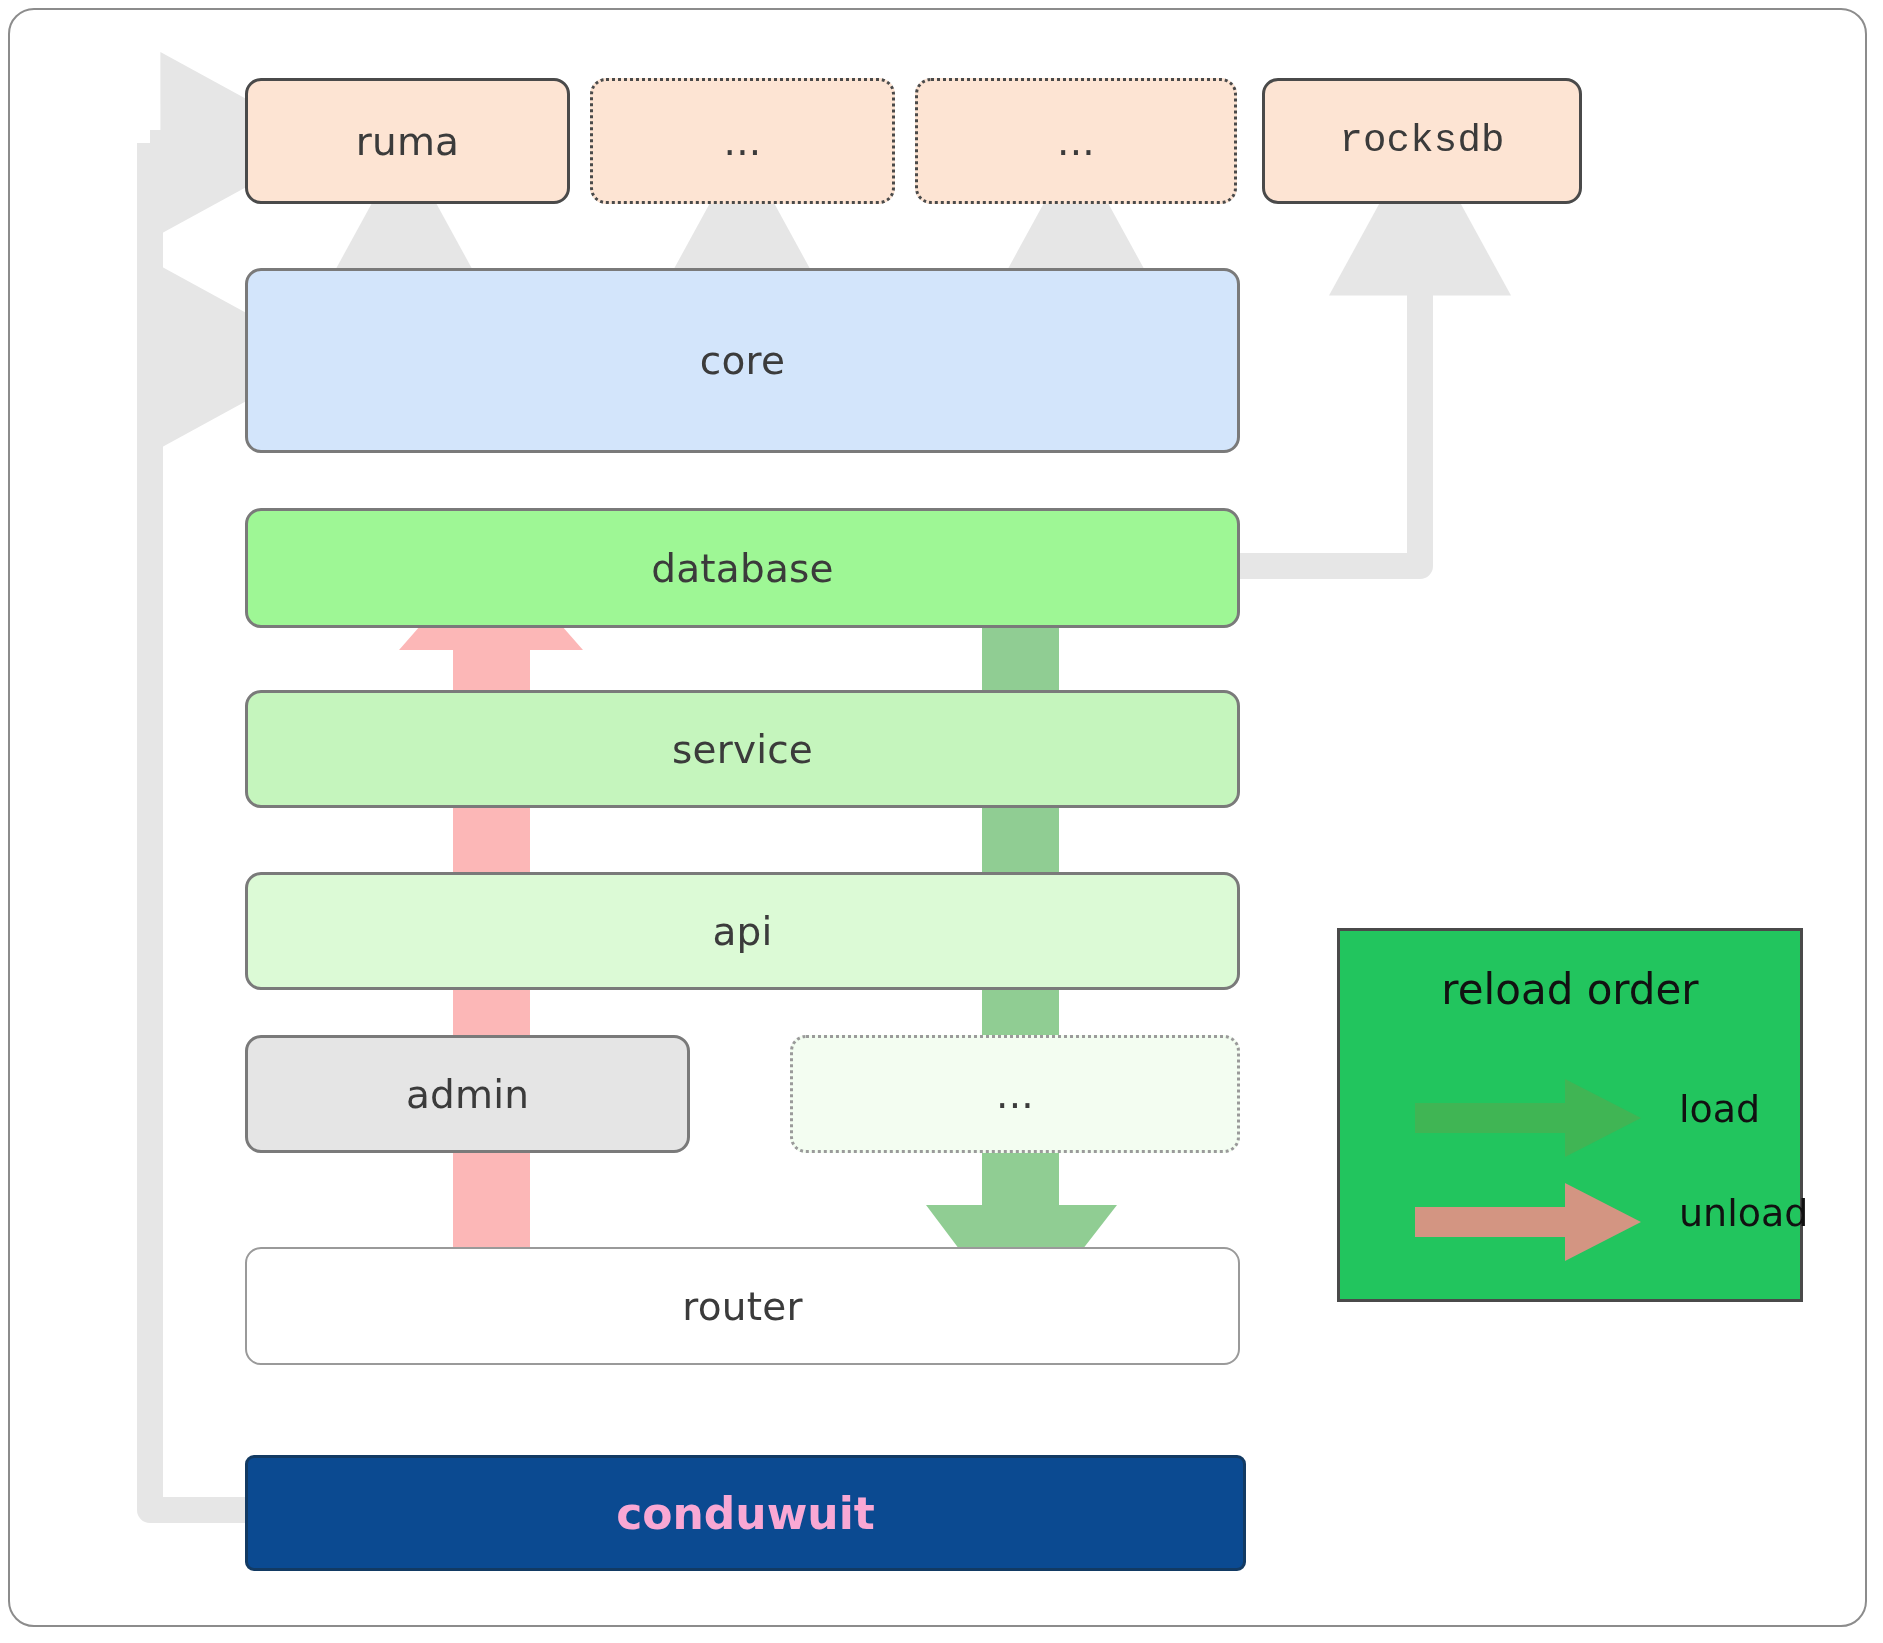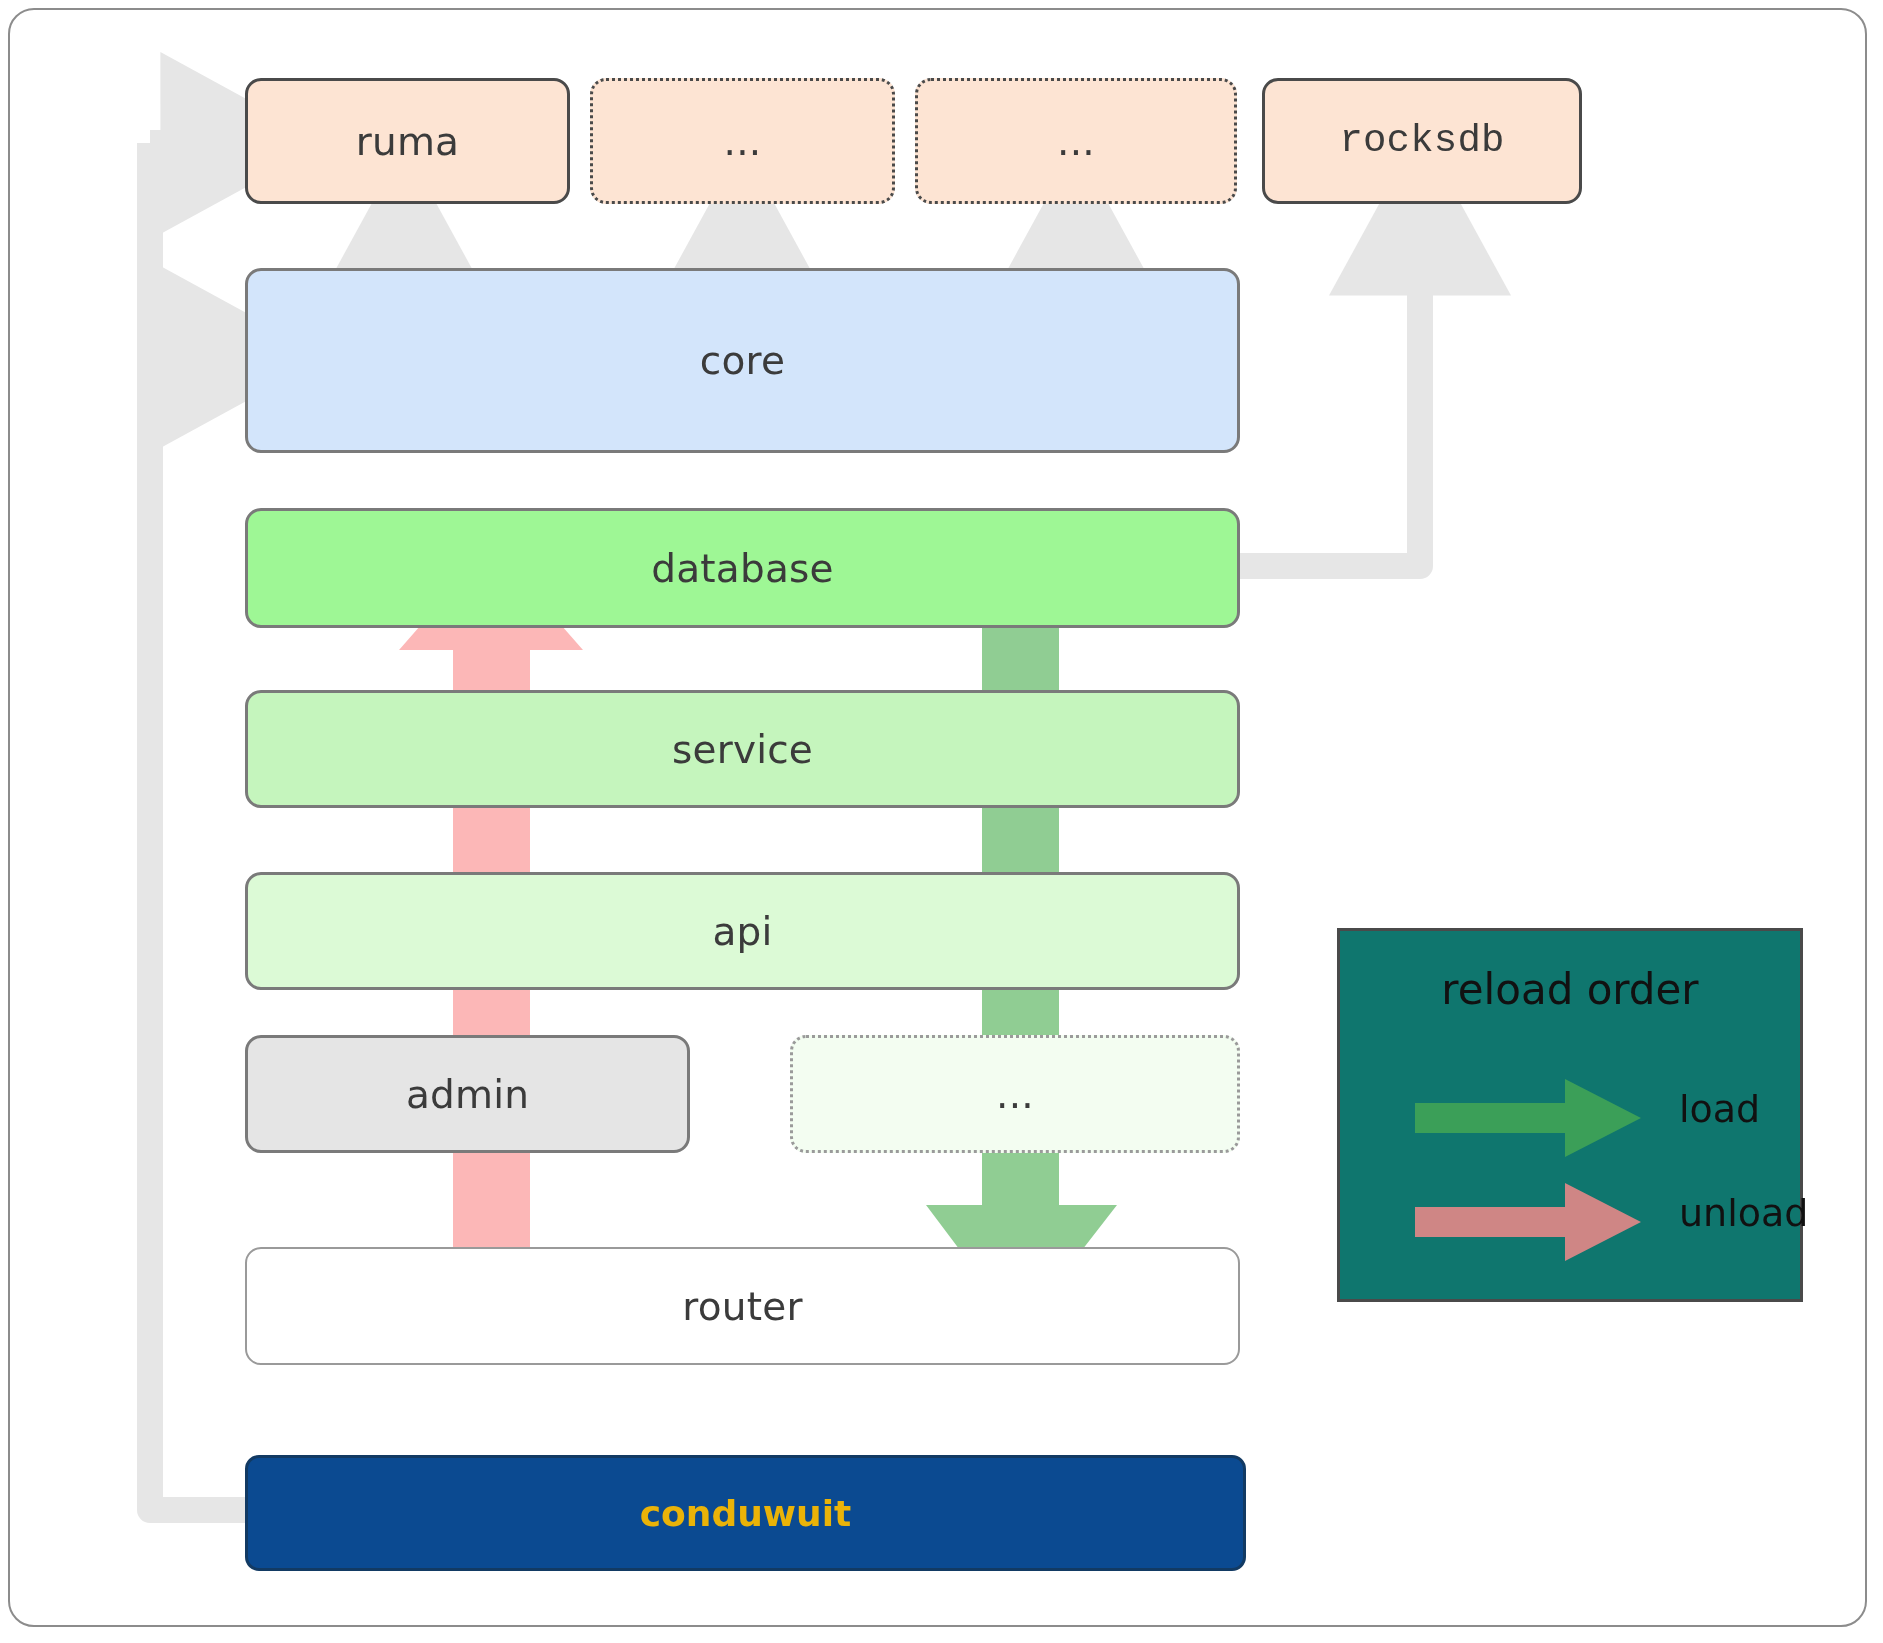--- a/index.html
+++ b/index.html
@@ -53,29 +53,29 @@
   #node-core     { top:268px;height:185px;background:#d3e5fb; }
   #node-database { top:508px;height:120px;background:#9ef795; }
   #node-service  { top:690px;height:118px;background:#c5f5bd; }
   #node-api      { top:872px;height:118px;background:#dcfad6; }
   #node-admin    { top:1035px;width:445px;height:118px;background:#e5e5e5; }
   #node-dots-low { top:1035px;left:790px;width:450px;height:118px;background:#f3fdf1;border:3px dotted #9a9a9a; }
   #node-router   { top:1235px;height:118px;background:#ffffff;border:2px solid #9a9a9a;margin-top:12px; }
 
   #node-conduwuit{
     position:absolute;left:245px;top:1455px;width:995px;height:110px;
-    background:#0b4a91;border:3px solid #123a63;border-radius:14px;
+    background:#0b4a91;border:3px solid #123a63;border-radius:9px;
     display:flex;align-items:center;justify-content:center;
-    color:#eab308;font-size:36px;font-weight:bold;z-index:6;
+    color:#f9a8d4;font-size:44px;font-weight:bold;z-index:6;
   }
 
   
   #legend{
     position:absolute;left:1337px;top:928px;width:466px;height:374px;
-    background:#0f766e;border:3px solid #4a4a4a;
+    background:#22c55e;border:3px solid #4a4a4a;
     box-sizing:border-box;z-index:7;
   }
   #legend-title{
     position:absolute;top:34px;left:0;width:100%;text-align:center;
     font-size:42px;color:#111;
   }
   .legend-row{ position:absolute;left:8px;width:100%;height:90px;margin-left:25px; }
   #legend-row-load  { top:142px; }
   #legend-row-unload{ top:246px; }
   .legend-label{

